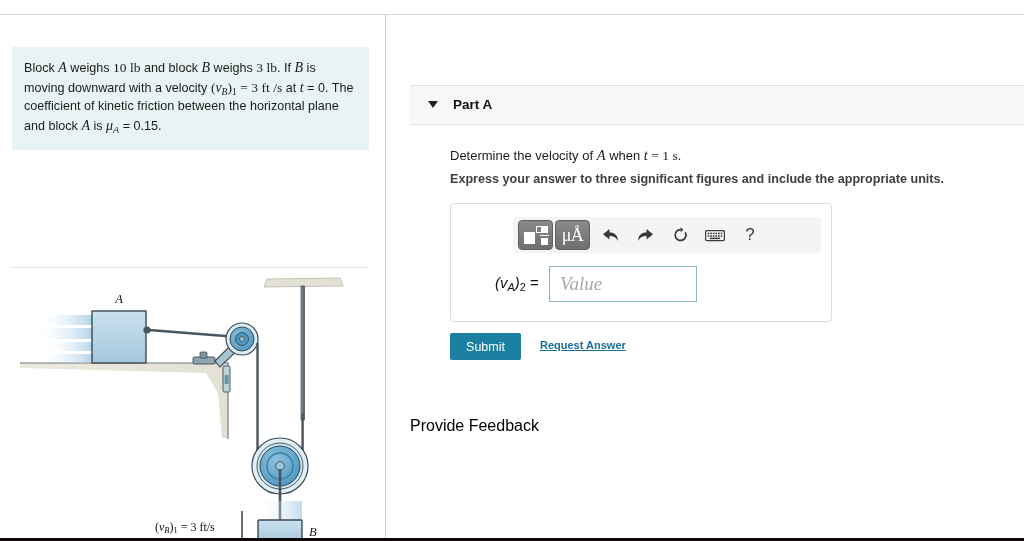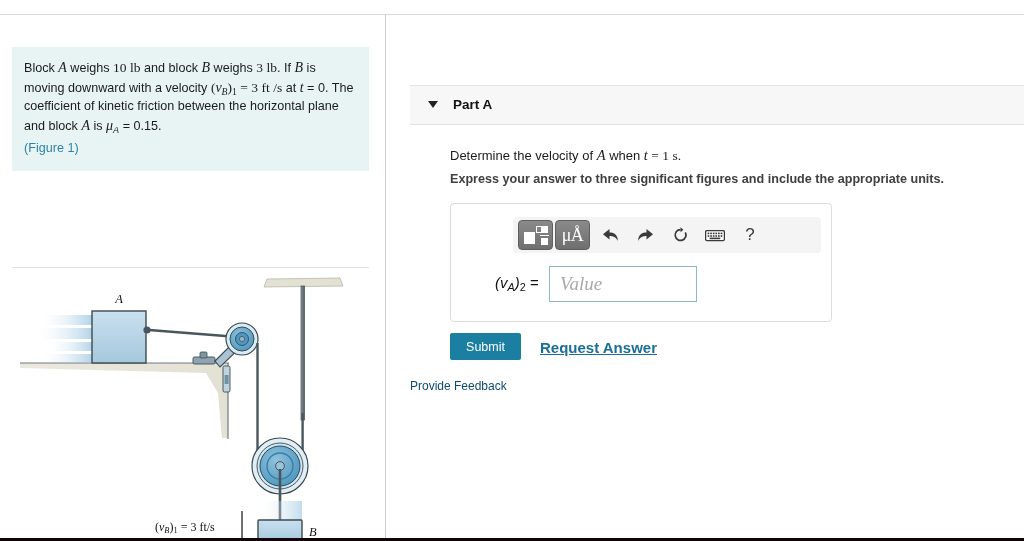--- a/index.html
+++ b/index.html
@@ -263,47 +263,46 @@
     color: #fff;
     border: none;
     border-radius: 2px;
     font-family: "Liberation Sans", sans-serif;
     font-size: 12.5px;
     cursor: pointer;
   }
   .request-answer {
     position: absolute;
     left: 154px; top: 324px;
-    font-size: 15px;
+    font-size: 11px;
     font-weight: bold;
     color: #1a6f96;
     text-decoration: underline;
     cursor: pointer;
   }
   .provide-feedback {
     position: absolute;
-    left: 24px; top: 364px;
-    font-size: 12px;
-    color: #0c4a6e;
+    left: 24px; top: 402px;
+    font-size: 16px;
+    color: #000000;
     cursor: pointer;
   }
 </style>
 </head>
 <body>
 
 <div id="page">
 
   <div class="top-rule"></div>
   <div class="v-divider"></div>
 
   <div id="left-col">
 
     <div class="problem-box">
       <span>Block </span><span class="mi">A</span><span> weighs </span><span class="mn">10</span> <span class="mn">lb</span><span> and block </span><span class="mi">B</span><span> weighs </span><span class="mn">3</span> <span class="mn">lb</span><span>. If </span><span class="mi">B</span><span> is moving downward with a velocity </span><span class="mn">(<span class="mi">v</span><span class="sub">B</span>)<span class="subn">1</span></span><span class="mn"> = </span><span class="mn">3</span> <span class="mn">ft /s</span><span> at </span><span class="mi">t</span><span> = 0. The coefficient of kinetic friction between the horizontal plane and block </span><span class="mi">A</span><span> is </span><span class="mi">μ</span><span class="sub">A</span><span> = 0.15.</span>
-      <span class="figlink">(Figure 1)</span>
     </div>
 
     <div class="fig-rule"></div>
 
     <svg id="figure-canvas" viewBox="0 0 370 278">
       <defs>
         <linearGradient id="blkGrad" x1="0" y1="0" x2="0" y2="1">
           <stop offset="0%" stop-color="#c9e0ee"></stop>
           <stop offset="100%" stop-color="#a6c8dd"></stop>
         </linearGradient>

